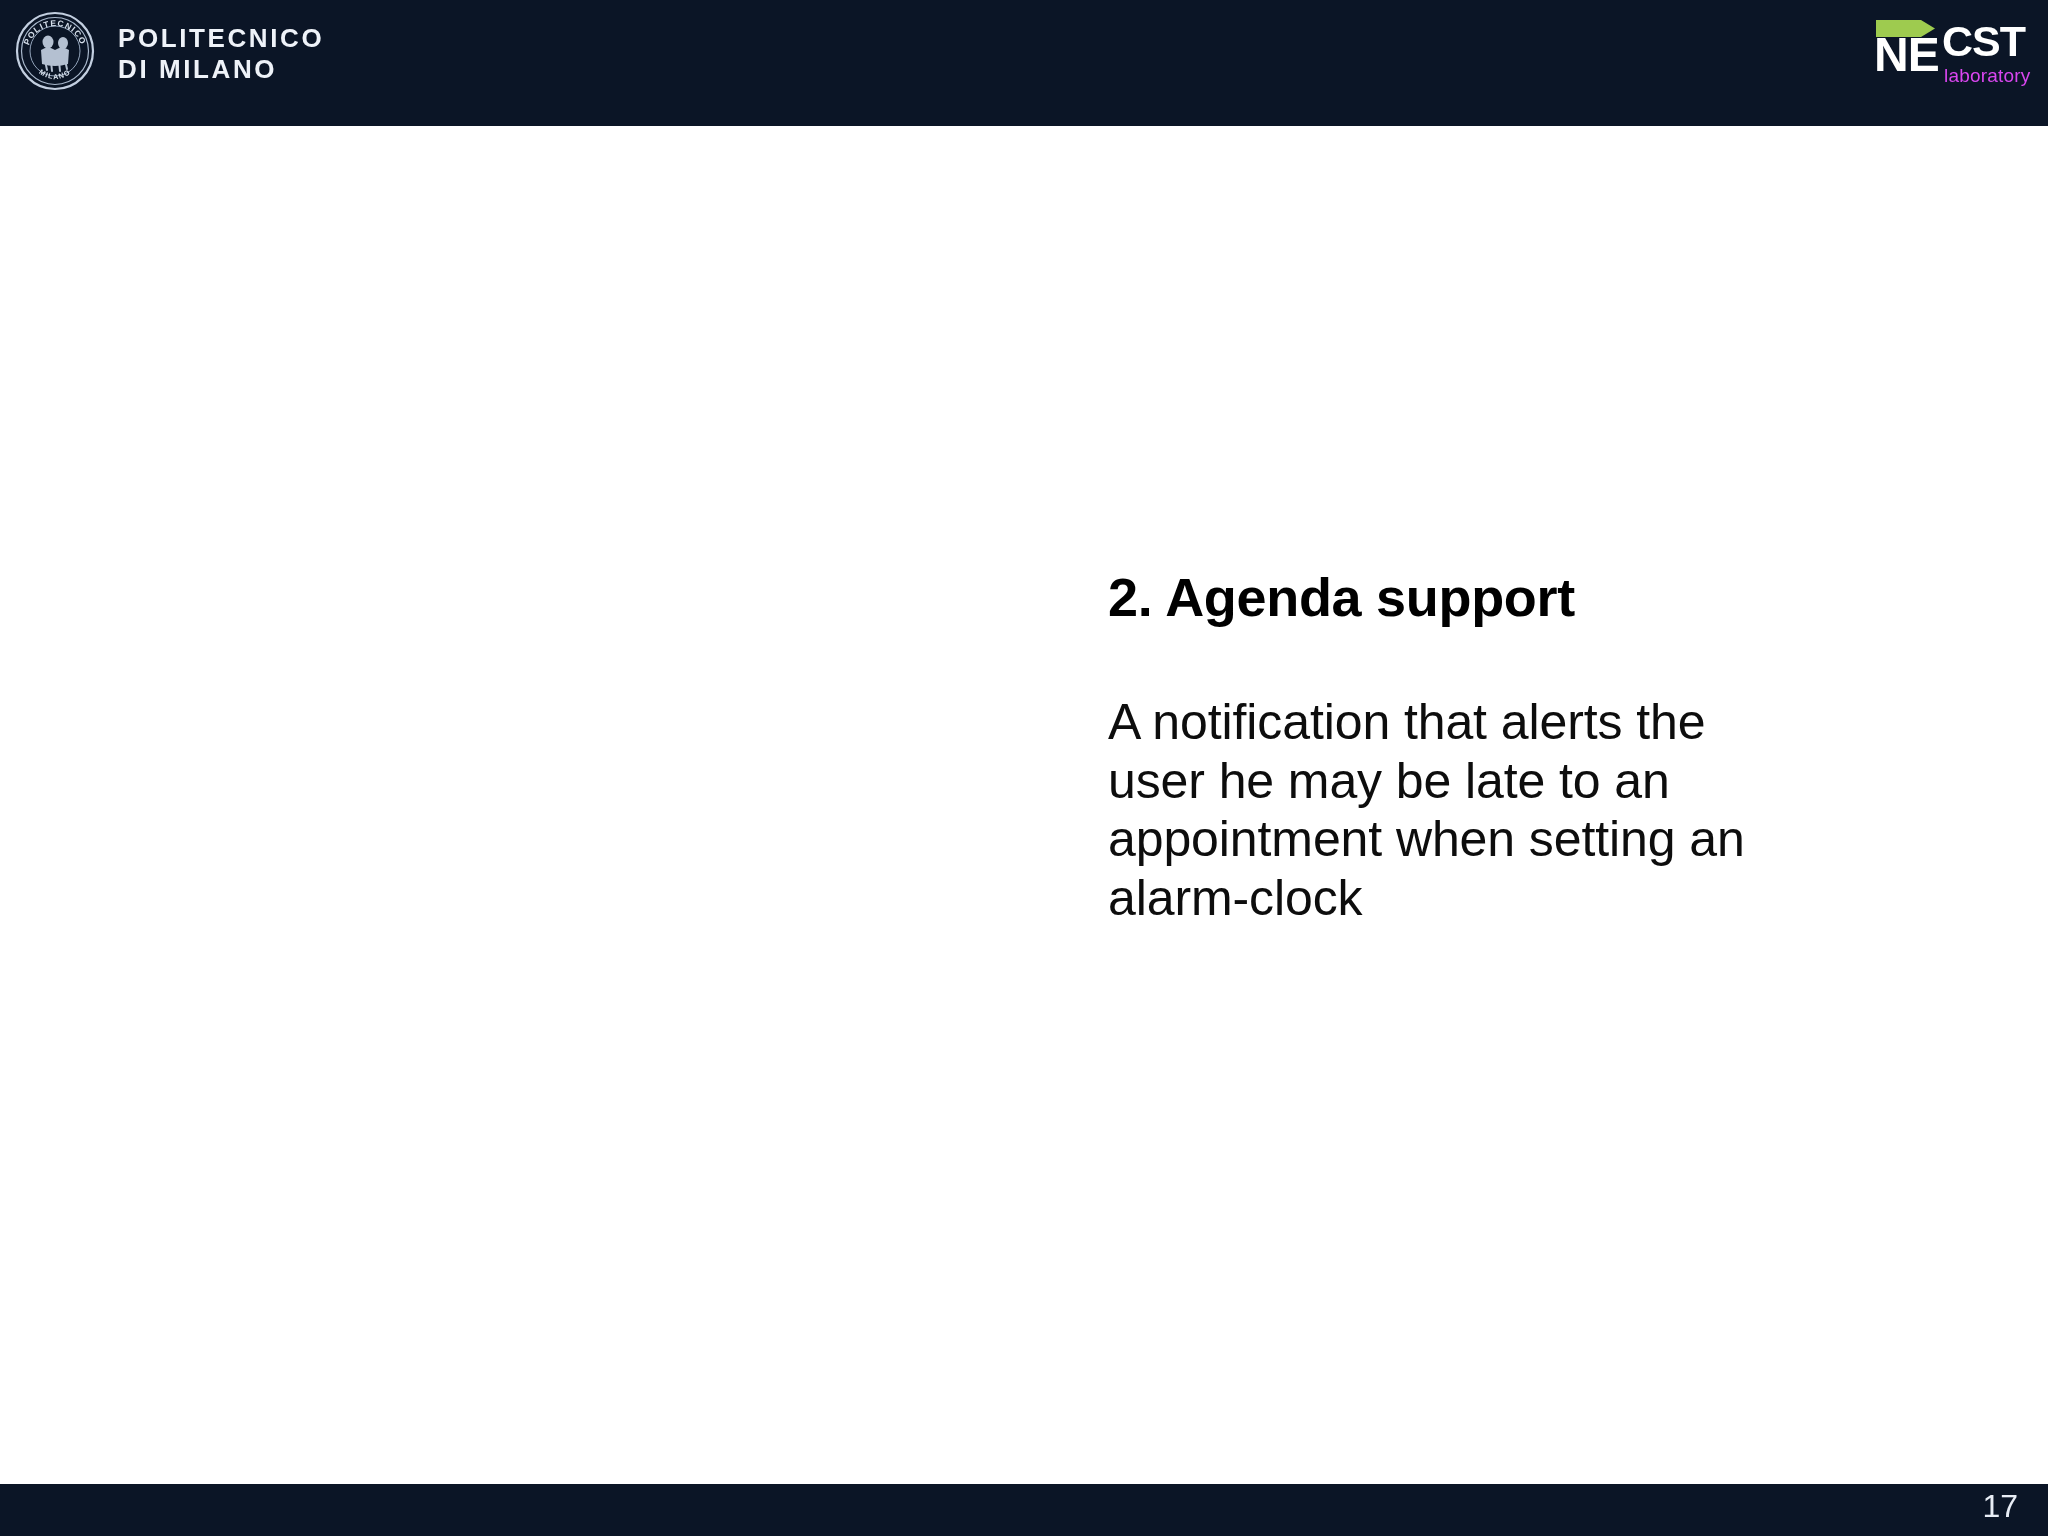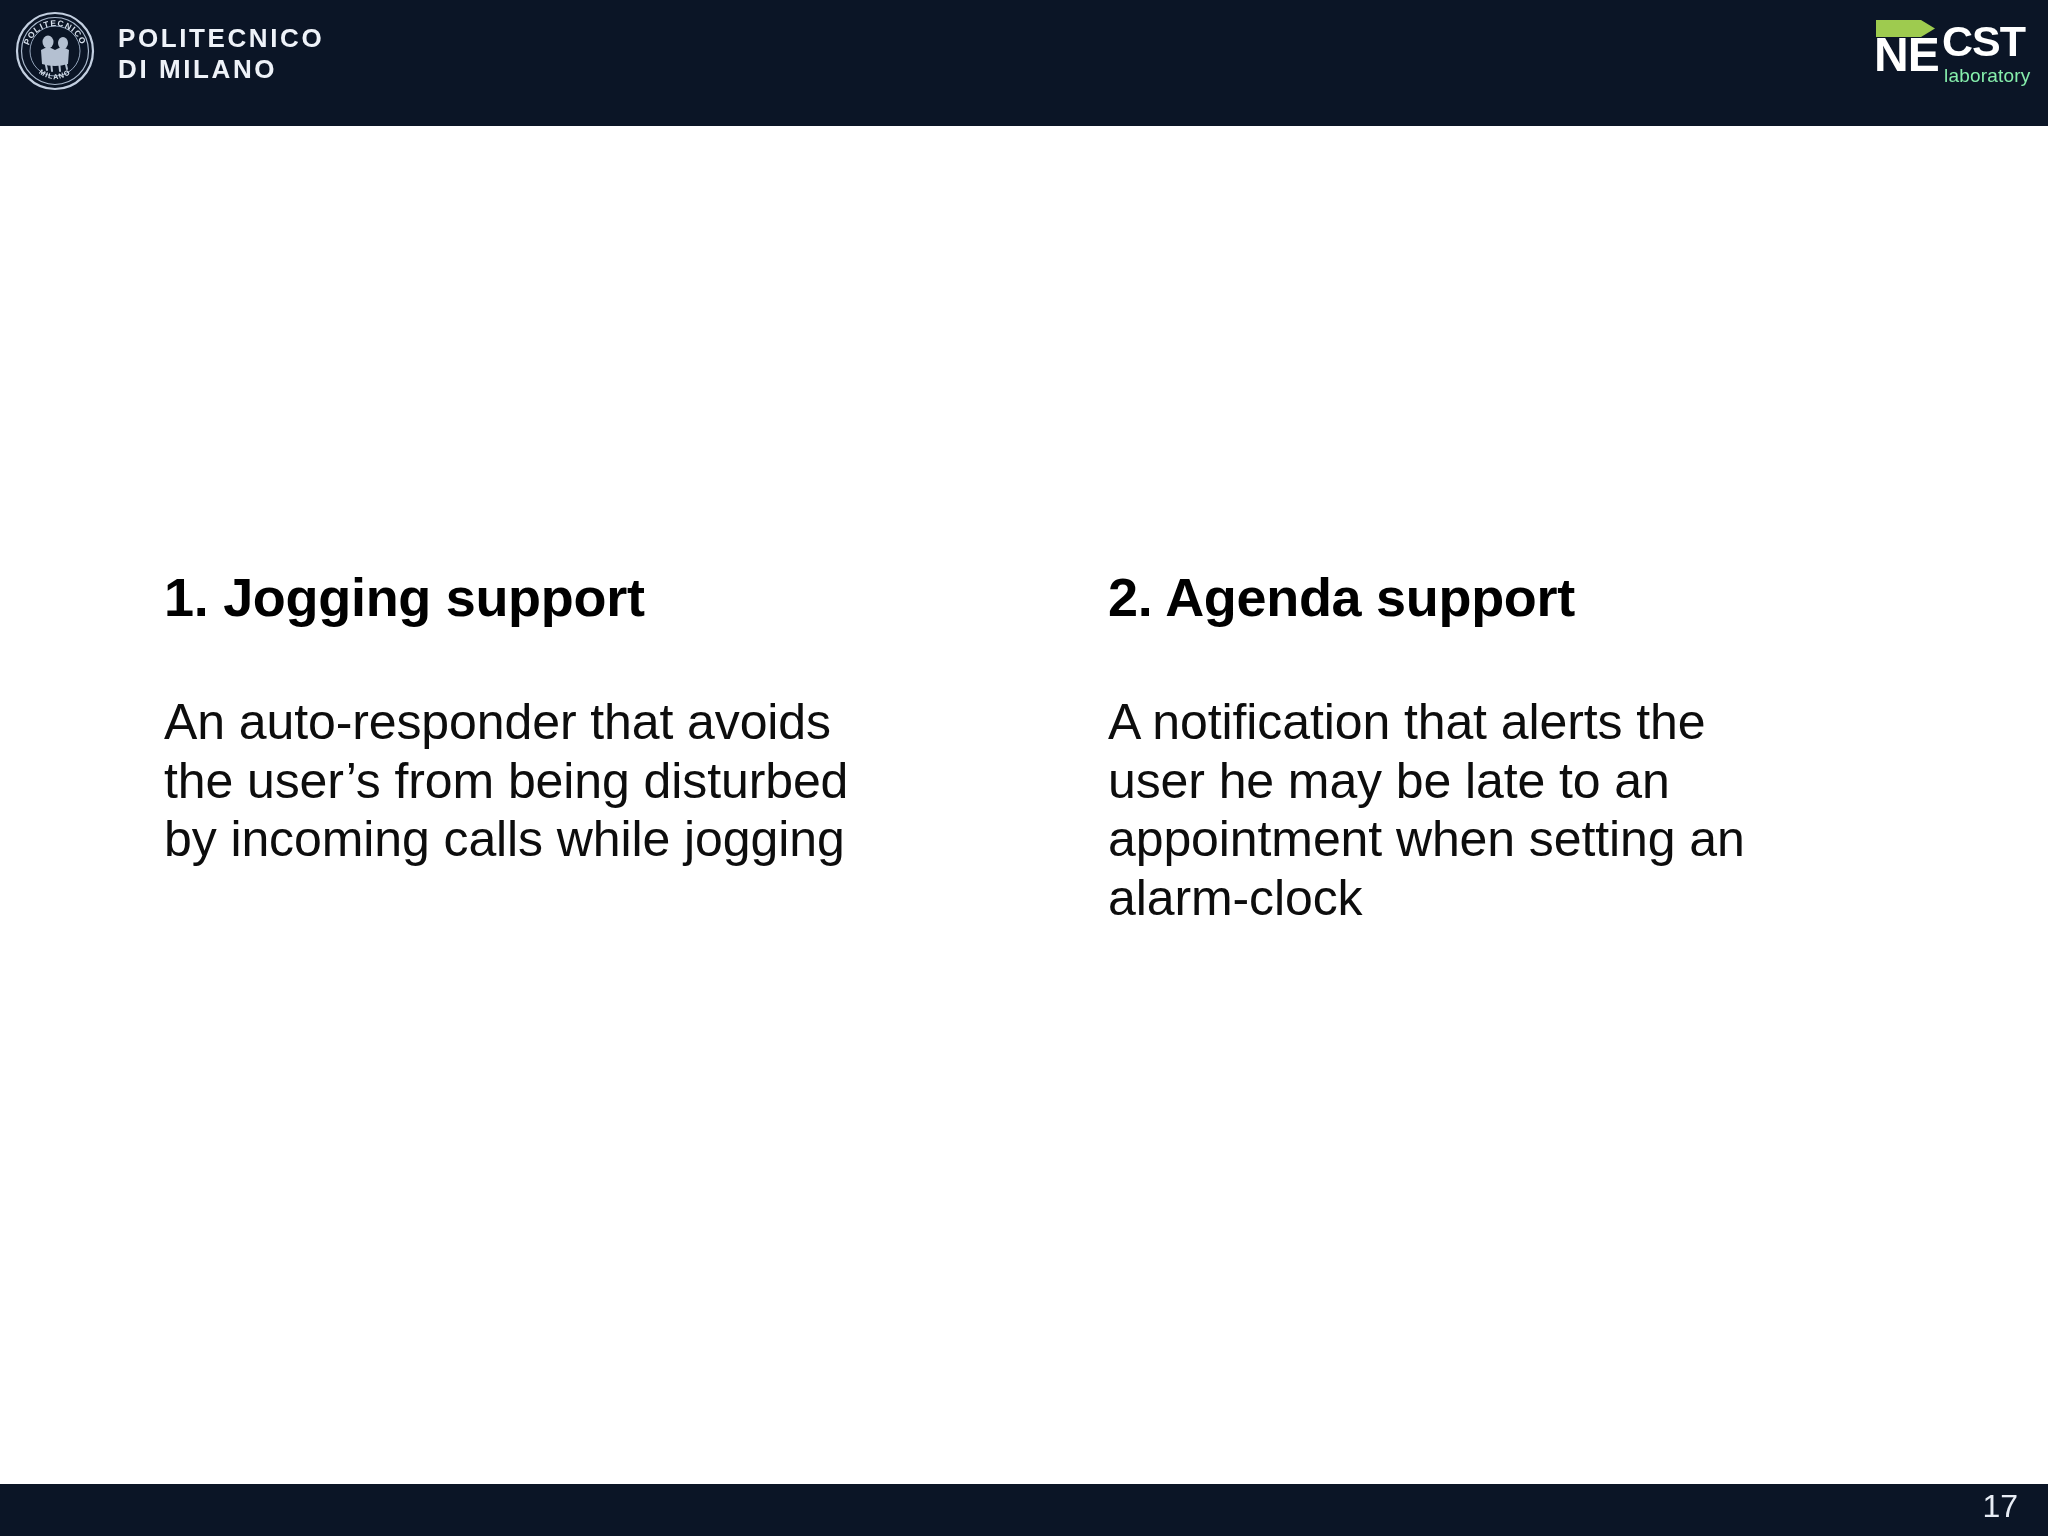--- a/index.html
+++ b/index.html
@@ -99,21 +99,21 @@
     letter-spacing: -1px;
   }
   .necst-lab {
     position: absolute;
     left: 110px;
     top: 52px;
     font-family: "Liberation Sans", sans-serif;
     font-weight: normal;
     font-size: 19px;
     line-height: 1;
-    color: #86efac;
+    color: #d946ef;
     letter-spacing: 0.2px;
   }
 
   
   .slide-body {
     position: absolute;
     left: 0;
     top: 126px;
     width: 2048px;
     height: 1358px;
@@ -242,24 +242,20 @@
     <div class="necst-lab">laboratory</div>
   </div>
 
 </div>
 
 <div class="slide-body">
 
 
   <div class="columns">
 
-    <div class="column left">
-      <div class="column-heading">1. Jogging support</div>
-      <div class="column-body">An auto-responder that avoids the user’s from being disturbed by incoming calls while jogging</div>
-    </div>
 
     <div class="column right">
       <div class="column-heading">2. Agenda support</div>
       <div class="column-body">A notification that alerts the user he may be late to an appointment when setting an alarm-clock</div>
     </div>
 
   </div>
 </div>
 
 <div class="footer-band">

